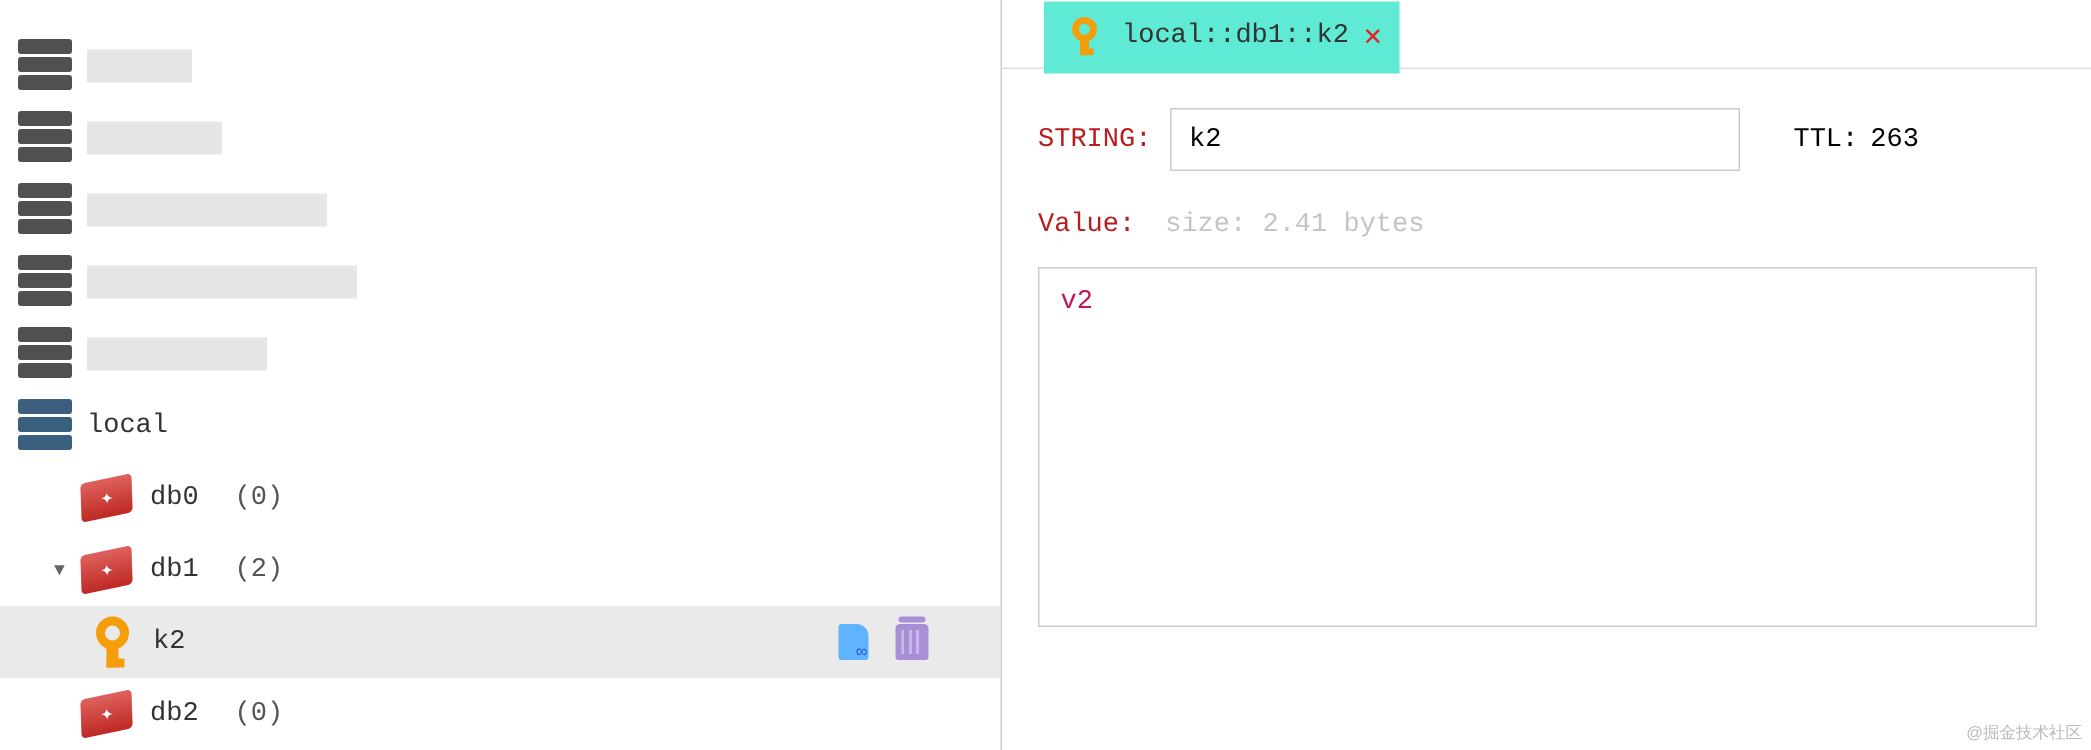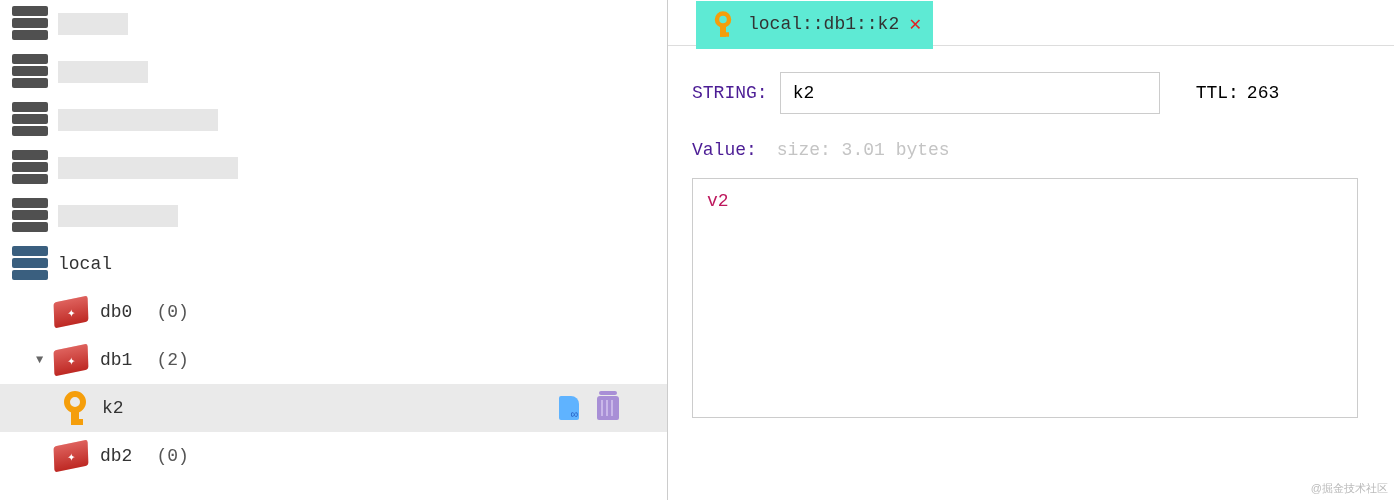--- a/index.html
+++ b/index.html
@@ -11,21 +11,21 @@
       width: 1394px;
       height: 500px;
       overflow: hidden;
       position: relative;
     }
 
     .left-panel {
       width: 668px;
       border-right: 1px solid #ccc;
       overflow-y: auto;
-      padding-top: 0;
+      padding-top: 20px;
     }
     .right-panel {
       flex: 1;
       display: flex;
       flex-direction: column;
       padding: 4px 0 0 0;
     }
 
     .tree-row {
       display: flex;
@@ -146,21 +146,21 @@
     .tab .close-x { color: #e02424; font-weight: bold; cursor: pointer; font-size: 20px; }
 
     .detail-body {
       padding: 26px 36px 0 24px;
       display: flex; flex-direction: column;
     }
     .field-row {
       display: flex; align-items: center; gap: 12px;
       margin-bottom: 26px;
     }
-    .field-label { color: #4c1d95; }
+    .field-label { color: #b91c1c; }
     .key-input {
       flex: 0 0 380px;
       font-family: inherit; font-size: 18px;
       padding: 10px 12px;
       border: 1px solid #ccc;
       outline: none;
     }
     .ttl-block { margin-left: 24px; display: flex; gap: 8px; }
 
     .value-header { display: flex; gap: 20px; margin-bottom: 18px; }
@@ -299,21 +299,21 @@
       <span class="field-label">STRING:</span>
       <input class="key-input" value="k2" style="">
       <span class="ttl-block">
         <span>TTL:</span>
         <span>263</span>
       </span>
     </div>
 
     <div class="value-header">
       <span class="field-label">Value:</span>
-      <span class="size-hint">size: 3.01 bytes</span>
+      <span class="size-hint">size: 2.41 bytes</span>
     </div>
 
     <div class="value-box">v2</div>
 
   </div>
 
 </div>
 
 <div class="watermark">@掘金技术社区</div>
 

